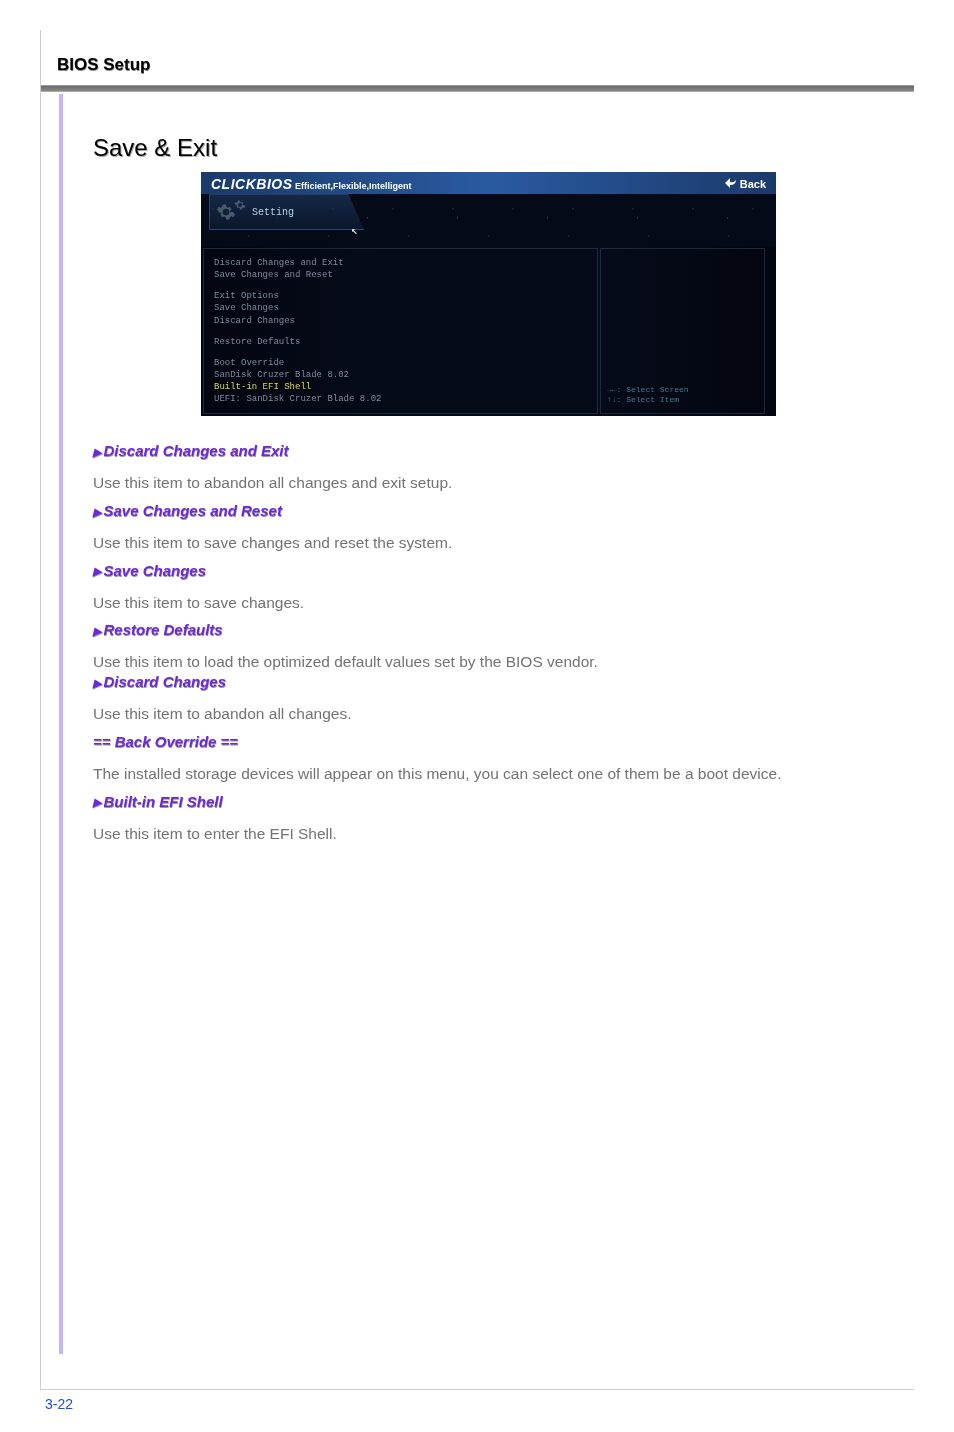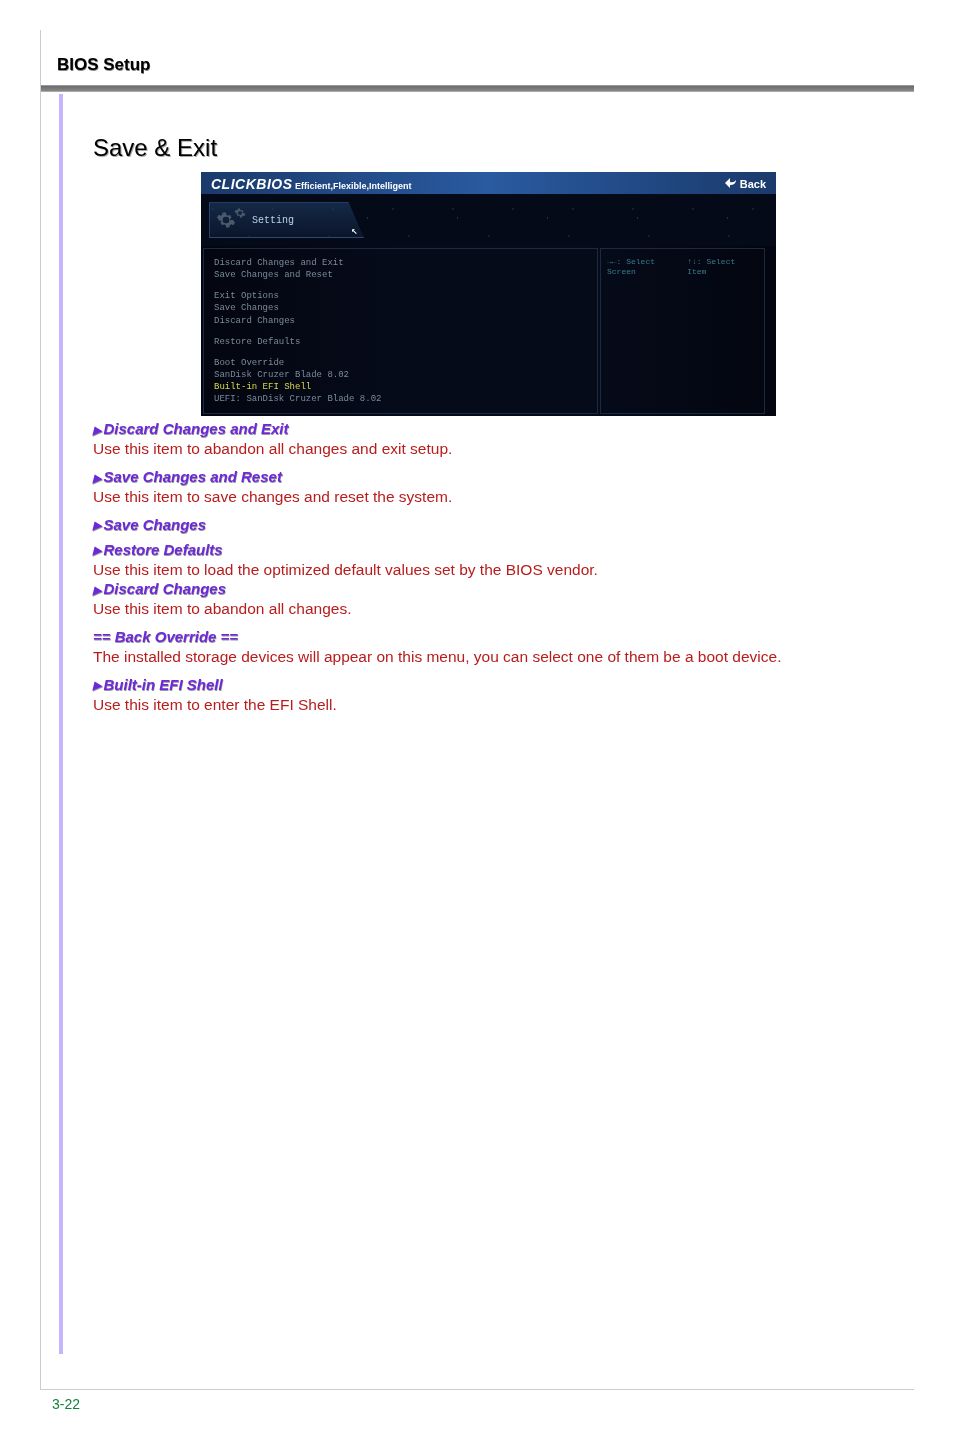--- a/index.html
+++ b/index.html
@@ -44,21 +44,21 @@
   .section-title {
     font-size: 24px;
     font-weight: normal;
     color: #000;
     text-shadow: 1px 1px 0 #aaa;
     margin-bottom: 10px;
   }
   
   .bios-shot {
     width: 575px;
-    margin: 0 auto 4px auto;
+    margin: 0 auto 26px auto;
     background: #fef9c3;
     font-family: "Courier New", monospace;
     color: #bbb;
     font-size: 9px;
     position: relative;
   }
   .bios-top {
     background: linear-gradient(to right, #1a3a6b, #2a5aa0, #1a3a6b);
     padding: 5px 10px 3px 10px;
     display: flex;
@@ -85,21 +85,21 @@
                 radial-gradient(circle at 85% 40%, rgba(255,255,255,0.15) 0.5px, transparent 1px),
                 radial-gradient(circle at 40% 80%, rgba(255,255,255,0.1) 0.5px, transparent 1px),
                 #050a18;
     background-size: 60px 50px, 80px 70px, 90px 60px, 70px 80px;
     height: 52px;
     position: relative;
   }
   .bios-setting-tab {
     position: absolute;
     left: 8px;
-    top: 8px;
+    top: 0;
     width: 155px;
     height: 36px;
     background: linear-gradient(to bottom, rgba(30,60,100,0.6), rgba(15,30,55,0.6));
     border: 1px solid rgba(80,120,180,0.4);
     clip-path: polygon(0 0, 90% 0, 100% 100%, 0 100%);
     display: flex;
     align-items: center;
     gap: 4px;
     padding-left: 6px;
   }
@@ -132,21 +132,21 @@
     padding: 8px 10px;
     border: 1px solid #1a2a40;
     margin: 2px;
   }
   .bios-side {
     width: 165px;
     padding: 8px 6px;
     border: 1px solid #1a2a40;
     margin: 2px 4px 2px 0;
     display: flex;
-    flex-direction: row;
+    flex-direction: column;
     justify-content: flex-end;
   }
   .bios-line { line-height: 1.35; white-space: pre; }
   .bios-line.gray { color: #7a8a9a; }
   .bios-line.yellow { color: #d8d848; }
   .bios-line.blank { height: 9px; }
   .bios-help { color: #3a7a8a; font-size: 8px; line-height: 1.3; }
   
   .item-block { margin-bottom: 8px; }
   .item-title {
@@ -156,30 +156,30 @@
     text-shadow: 0.5px 0.5px 0 #999;
     font-style: italic;
   }
   .arrow-marker {
     font-size: 11px;
     vertical-align: middle;
     margin-right: 2px;
   }
   .item-desc {
     font-size: 15.5px;
-    color: #b91c1c;
+    color: #737373;
     line-height: 1.4;
-    margin-top: 1px;
+    margin-top: 13px;
   }
   .footer-page {
     position: absolute;
     bottom: 20px;
-    left: 52px;
+    left: 45px;
     font-size: 14px;
-    color: #15803d;
+    color: #1d4ed8;
   }
 </style>
 </head>
 <body>
 
 <div class="page-border">
   <div class="header-title">BIOS Setup</div>
   <div class="hr-bar"></div>
 
   <div class="content-wrap">
@@ -244,20 +244,21 @@
       <div class="item-desc">Use this item to abandon all changes and exit setup.</div>
     </div>
 
     <div class="item-block">
       <div class="item-title"><span class="arrow-marker">▶</span><span>Save Changes and Reset</span></div>
       <div class="item-desc">Use this item to save changes and reset the system.</div>
     </div>
 
     <div class="item-block">
       <div class="item-title"><span class="arrow-marker">▶</span><span>Save Changes</span></div>
+      <div class="item-desc">Use this item to save changes.</div>
     </div>
 
     <div class="item-block" style="margin-bottom:0;">
       <div class="item-title"><span class="arrow-marker">▶</span><span>Restore Defaults</span></div>
       <div class="item-desc">Use this item to load the optimized default values set by the BIOS vendor.</div>
     </div>
 
     <div class="item-block">
       <div class="item-title"><span class="arrow-marker">▶</span><span>Discard Changes</span></div>
       <div class="item-desc">Use this item to abandon all changes.</div>

